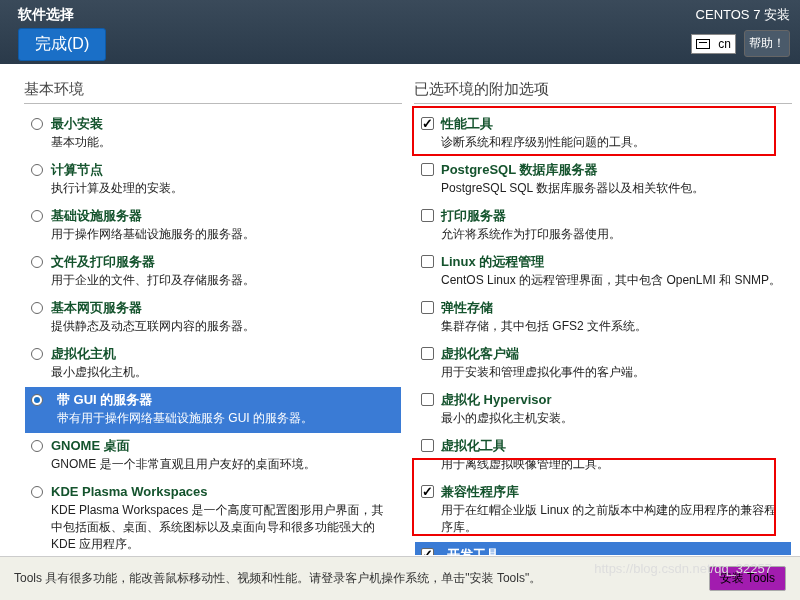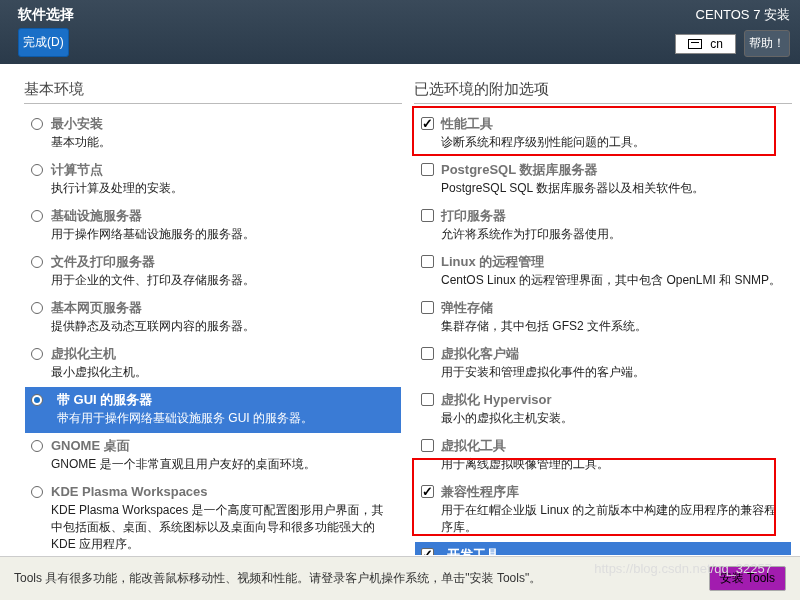--- a/index.html
+++ b/index.html
@@ -1,33 +1,33 @@
 <!DOCTYPE html>
 <html><head>
 <meta charset="utf-8">
 <style>
 * { box-sizing: border-box; margin: 0; padding: 0; }
 body { font-family: "Microsoft YaHei", sans-serif; font-size: 13px; background: #fff; width: 800px; height: 600px; overflow: hidden; position: relative; }
 .header { background: linear-gradient(#3a4a5a, #2a3a4a); height: 64px; display: flex; align-items: flex-start; justify-content: space-between; padding: 6px 10px 0 18px; color: #fff; }
 .header-left { display: flex; flex-direction: column; gap: 4px; }
 .title { font-size: 14px; font-weight: bold; }
-.done-btn { background: #1a6fc7; border: 1px solid #0d5aa8; color: #fff; padding: 5px 4px; border-radius: 3px; font-size: 12px; cursor: pointer; width: fit-content; text-align: center; }
+.done-btn { background: #1a6fc7; border: 1px solid #0d5aa8; color: #fff; padding: 5px 16px; border-radius: 3px; font-size: 16px; cursor: pointer; width: fit-content; text-align: center; }
 .header-right { display: flex; flex-direction: column; align-items: flex-end; gap: 6px; }
 .install-title { font-size: 13px; }
 .header-controls { display: flex; gap: 8px; align-items: center; }
-.lang-box { background: #fff; color: #000; padding: 2px 12px; display: flex; align-items: center; gap: 8px; font-size: 12px; border: 1px solid #888; justify-content: flex-end; }
+.lang-box { background: #fff; color: #000; padding: 2px 4px; display: flex; align-items: center; gap: 8px; font-size: 12px; border: 1px solid #888; justify-content: flex-end; }
 .kb-icon { width: 14px; height: 10px; border: 1px solid #000; display: inline-block; position: relative; }
 .kb-icon::after { content: ""; position: absolute; inset: 2px; border-top: 1px solid #000; }
 .help-btn { background: #4a5a6a; border: 1px solid #666; color: #fff; padding: 4px 4px; border-radius: 3px; font-size: 12px; cursor: pointer; text-align: right; }
 .body-area { display: flex; height: 492px; padding: 16px 8px 0 24px; gap: 12px; }
 .column { flex: 1; display: flex; flex-direction: column; min-width: 0; }
 .col-heading { font-size: 15px; color: #444; padding-bottom: 4px; border-bottom: 1px solid #bbb; margin-bottom: 6px; }
 .list { overflow-y: auto; flex: 1; border: 1px solid transparent; }
 .item { padding: 4px 6px 6px 26px; position: relative; line-height: 1.4; }
-.item-title { font-weight: bold; font-size: 13px; color: #737373; }
+.item-title { font-weight: bold; font-size: 13px; color: #14532d; }
 .item-desc { font-size: 12px; color: #222; margin-top: 1px; }
 .radio { position: absolute; left: 6px; top: 7px; width: 12px; height: 12px; border: 1px solid #666; border-radius: 50%; background: #fff; }
 .radio.checked::after { content: ""; position: absolute; inset: 2px; background: #1a6fc7; border-radius: 50%; }
 .checkbox { position: absolute; left: 6px; top: 6px; width: 13px; height: 13px; border: 1px solid #666; border-radius: 2px; background: #fff; }
 .checkbox.checked::after { content: "✓"; position: absolute; top: -3px; left: 0; font-size: 13px; color: #000; font-weight: bold; }
 .selected-row { background: #3a7bd5; color: #fff; }
 .selected-row .item-title, .selected-row .item-desc { color: #fff; margin-left: 6px; }
 .redbox { border: 2px solid #e00; position: absolute; pointer-events: none; }
 .footer { position: absolute; bottom: 0; left: 0; right: 0; height: 44px; background: #f0f0e8; border-top: 1px solid #ccc; display: flex; align-items: center; justify-content: space-between; padding: 0 14px; font-size: 12px; color: #333; margin-top: 8px; }
 .install-tools-btn { background: #a21caf; border: 1px solid #aaa; padding: 3px 10px; border-radius: 2px; cursor: pointer; font-size: 12px; }

